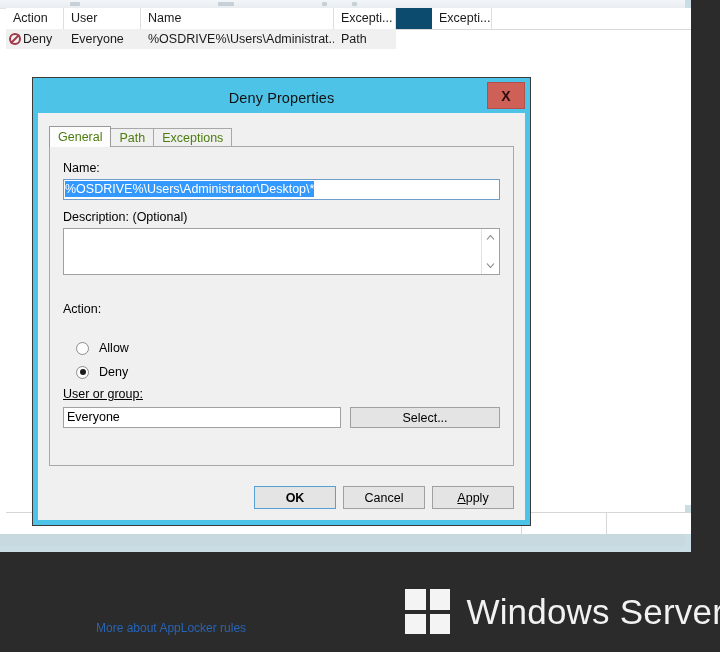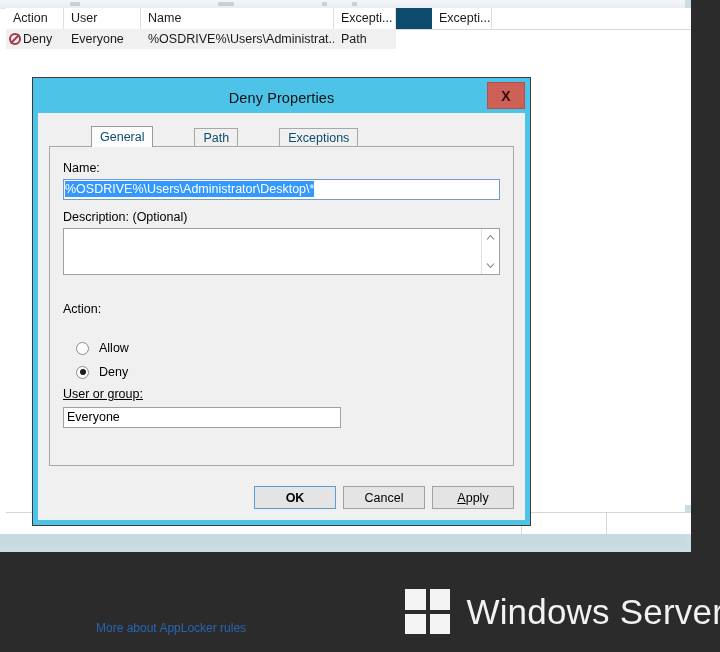--- a/index.html
+++ b/index.html
@@ -233,29 +233,28 @@
     width: 465px;
     height: 21px;
     display: flex;
     align-items: flex-end;
   }
   .tab {
     height: 19px;
     line-height: 19px;
     padding: 0 8px;
     font-size: 12.5px;
-    color: #0c4a6e;
+    color: #4d7c0f;
     background: #f0f0f0;
     border: 1px solid #a8a8a8;
     border-bottom: none;
     box-sizing: border-box;
     margin-right: -1px;
     cursor: default;
     position: relative;
-    margin-left: 42px;
   }
   .tab.active {
     height: 21px;
     line-height: 21px;
     background: #fdfdfd;
     z-index: 3;
     border-color: #9a9a9a;
   }
 
   #tab-panel {
@@ -573,20 +572,21 @@
           <span class="radio-dot"></span>
           <span class="radio-label">Allow</span>
         </div>
         <div class="radio-row" id="radio-deny">
           <span class="radio-dot checked"></span>
           <span class="radio-label">Deny</span>
         </div>
 
         <div class="field-label" id="label-usergroup">User or group:</div>
         <div id="usergroup-input">Everyone</div>
+        <div id="select-button">Select...</div>
       </div>
 
       <a id="applocker-link">More about AppLocker rules</a>
 
       <div id="dialog-buttons">
         <div class="dlg-btn default">OK</div>
         <div class="dlg-btn">Cancel</div>
         <div class="dlg-btn">
             <span class="accel">A</span>
             <span>pply</span>

